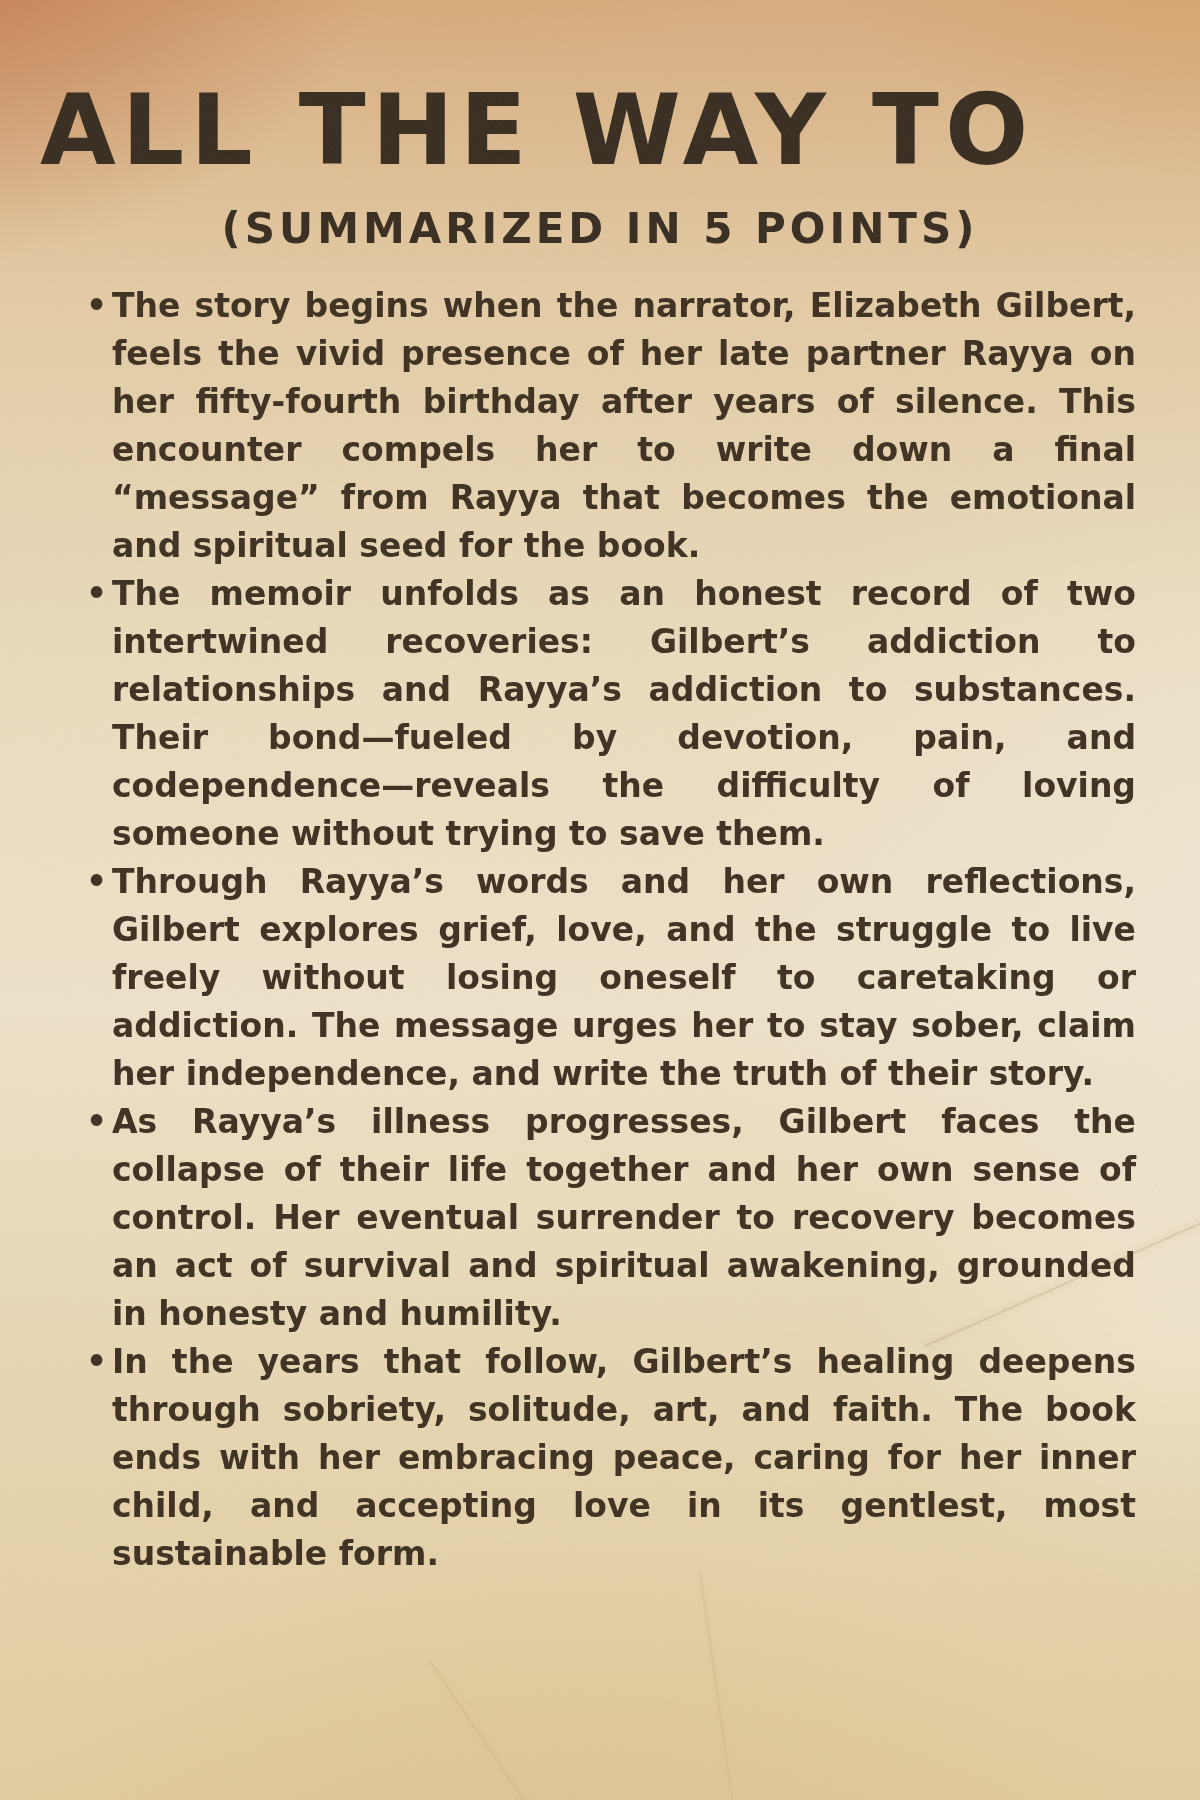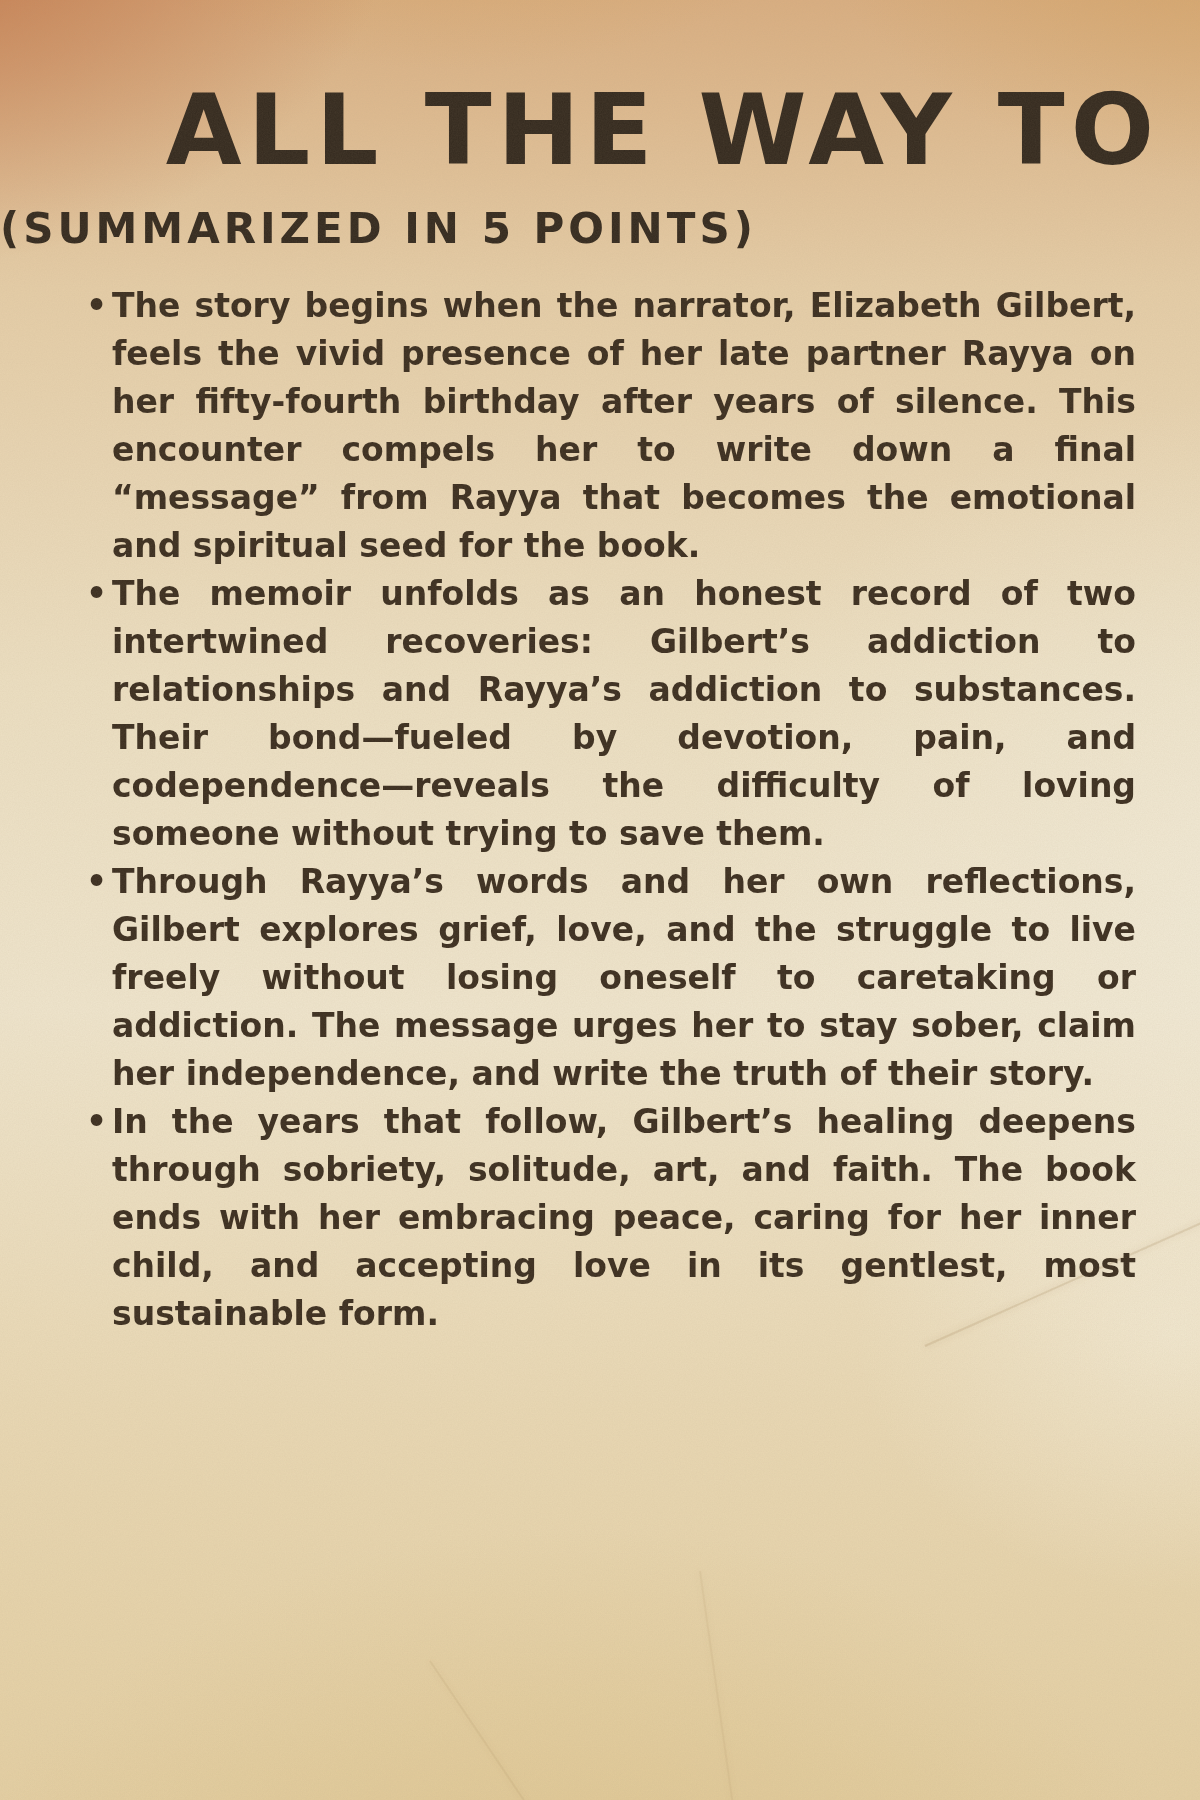--- a/index.html
+++ b/index.html
@@ -34,31 +34,31 @@
     background:rgba(150,118,72,0.22);
     box-shadow:0 0 7px rgba(150,118,72,0.18);
     transform-origin:left center;
   }
   .crease-1{left:925px;top:1345px;width:345px;transform:rotate(-24deg);}
   .crease-2{left:430px;top:1660px;width:250px;transform:rotate(56deg);opacity:.6;}
   .crease-3{left:700px;top:1570px;width:280px;transform:rotate(82deg);opacity:.5;}
   .content{position:relative;z-index:3;}
   .title{
     margin:0;padding:64px 40px 0;
-    text-align:right;
+    text-align:left;
     color:var(--title-text,#33291e);
     font-weight:bold;
     font-size:98px;
     line-height:132px;
     letter-spacing:6px;
   }
   .title .line{display:block;}
   .subtitle{
     margin:6px 0 0;
-    text-align:left;
+    text-align:center;
     color:var(--title-text,#33291e);
     font-weight:bold;
     font-size:42px;
     line-height:54px;
     letter-spacing:4px;
   }
   .points{
     margin:26px 0 5px;
     padding:0 64px 0 86px;
     list-style:none;
@@ -106,19 +106,20 @@
     <h1 class="title">
       <span class="line">ALL THE WAY TO</span>
     </h1>
 
     <h2 class="subtitle">(SUMMARIZED IN 5 POINTS)</h2>
 
     <ul class="points">
       <li>The story begins when the narrator, Elizabeth Gilbert, feels the vivid presence of her late partner Rayya on her fifty-fourth birthday after years of silence. This encounter compels her to write down a final “message” from Rayya that becomes the emotional and spiritual seed for the book.</li>
       <li>The memoir unfolds as an honest record of two intertwined recoveries: Gilbert’s addiction to relationships and Rayya’s addiction to substances. Their bond—fueled by devotion, pain, and codependence—reveals the difficulty of loving someone without trying to save them.</li>
       <li>Through Rayya’s words and her own reflections, Gilbert explores grief, love, and the struggle to live freely without losing oneself to caretaking or addiction. The message urges her to stay sober, claim her independence, and write the truth of their story.</li>
+      <li>As Rayya’s illness progresses, Gilbert faces the collapse of their life together and her own sense of control. Her eventual surrender to recovery becomes an act of survival and spiritual awakening, grounded in honesty and humility.</li>
       <li>In the years that follow, Gilbert’s healing deepens through sobriety, solitude, art, and faith. The book ends with her embracing peace, caring for her inner child, and accepting love in its gentlest, most sustainable form.</li>
     </ul>
 
   </div>
 
 
 </div>
 
 </body></html>

